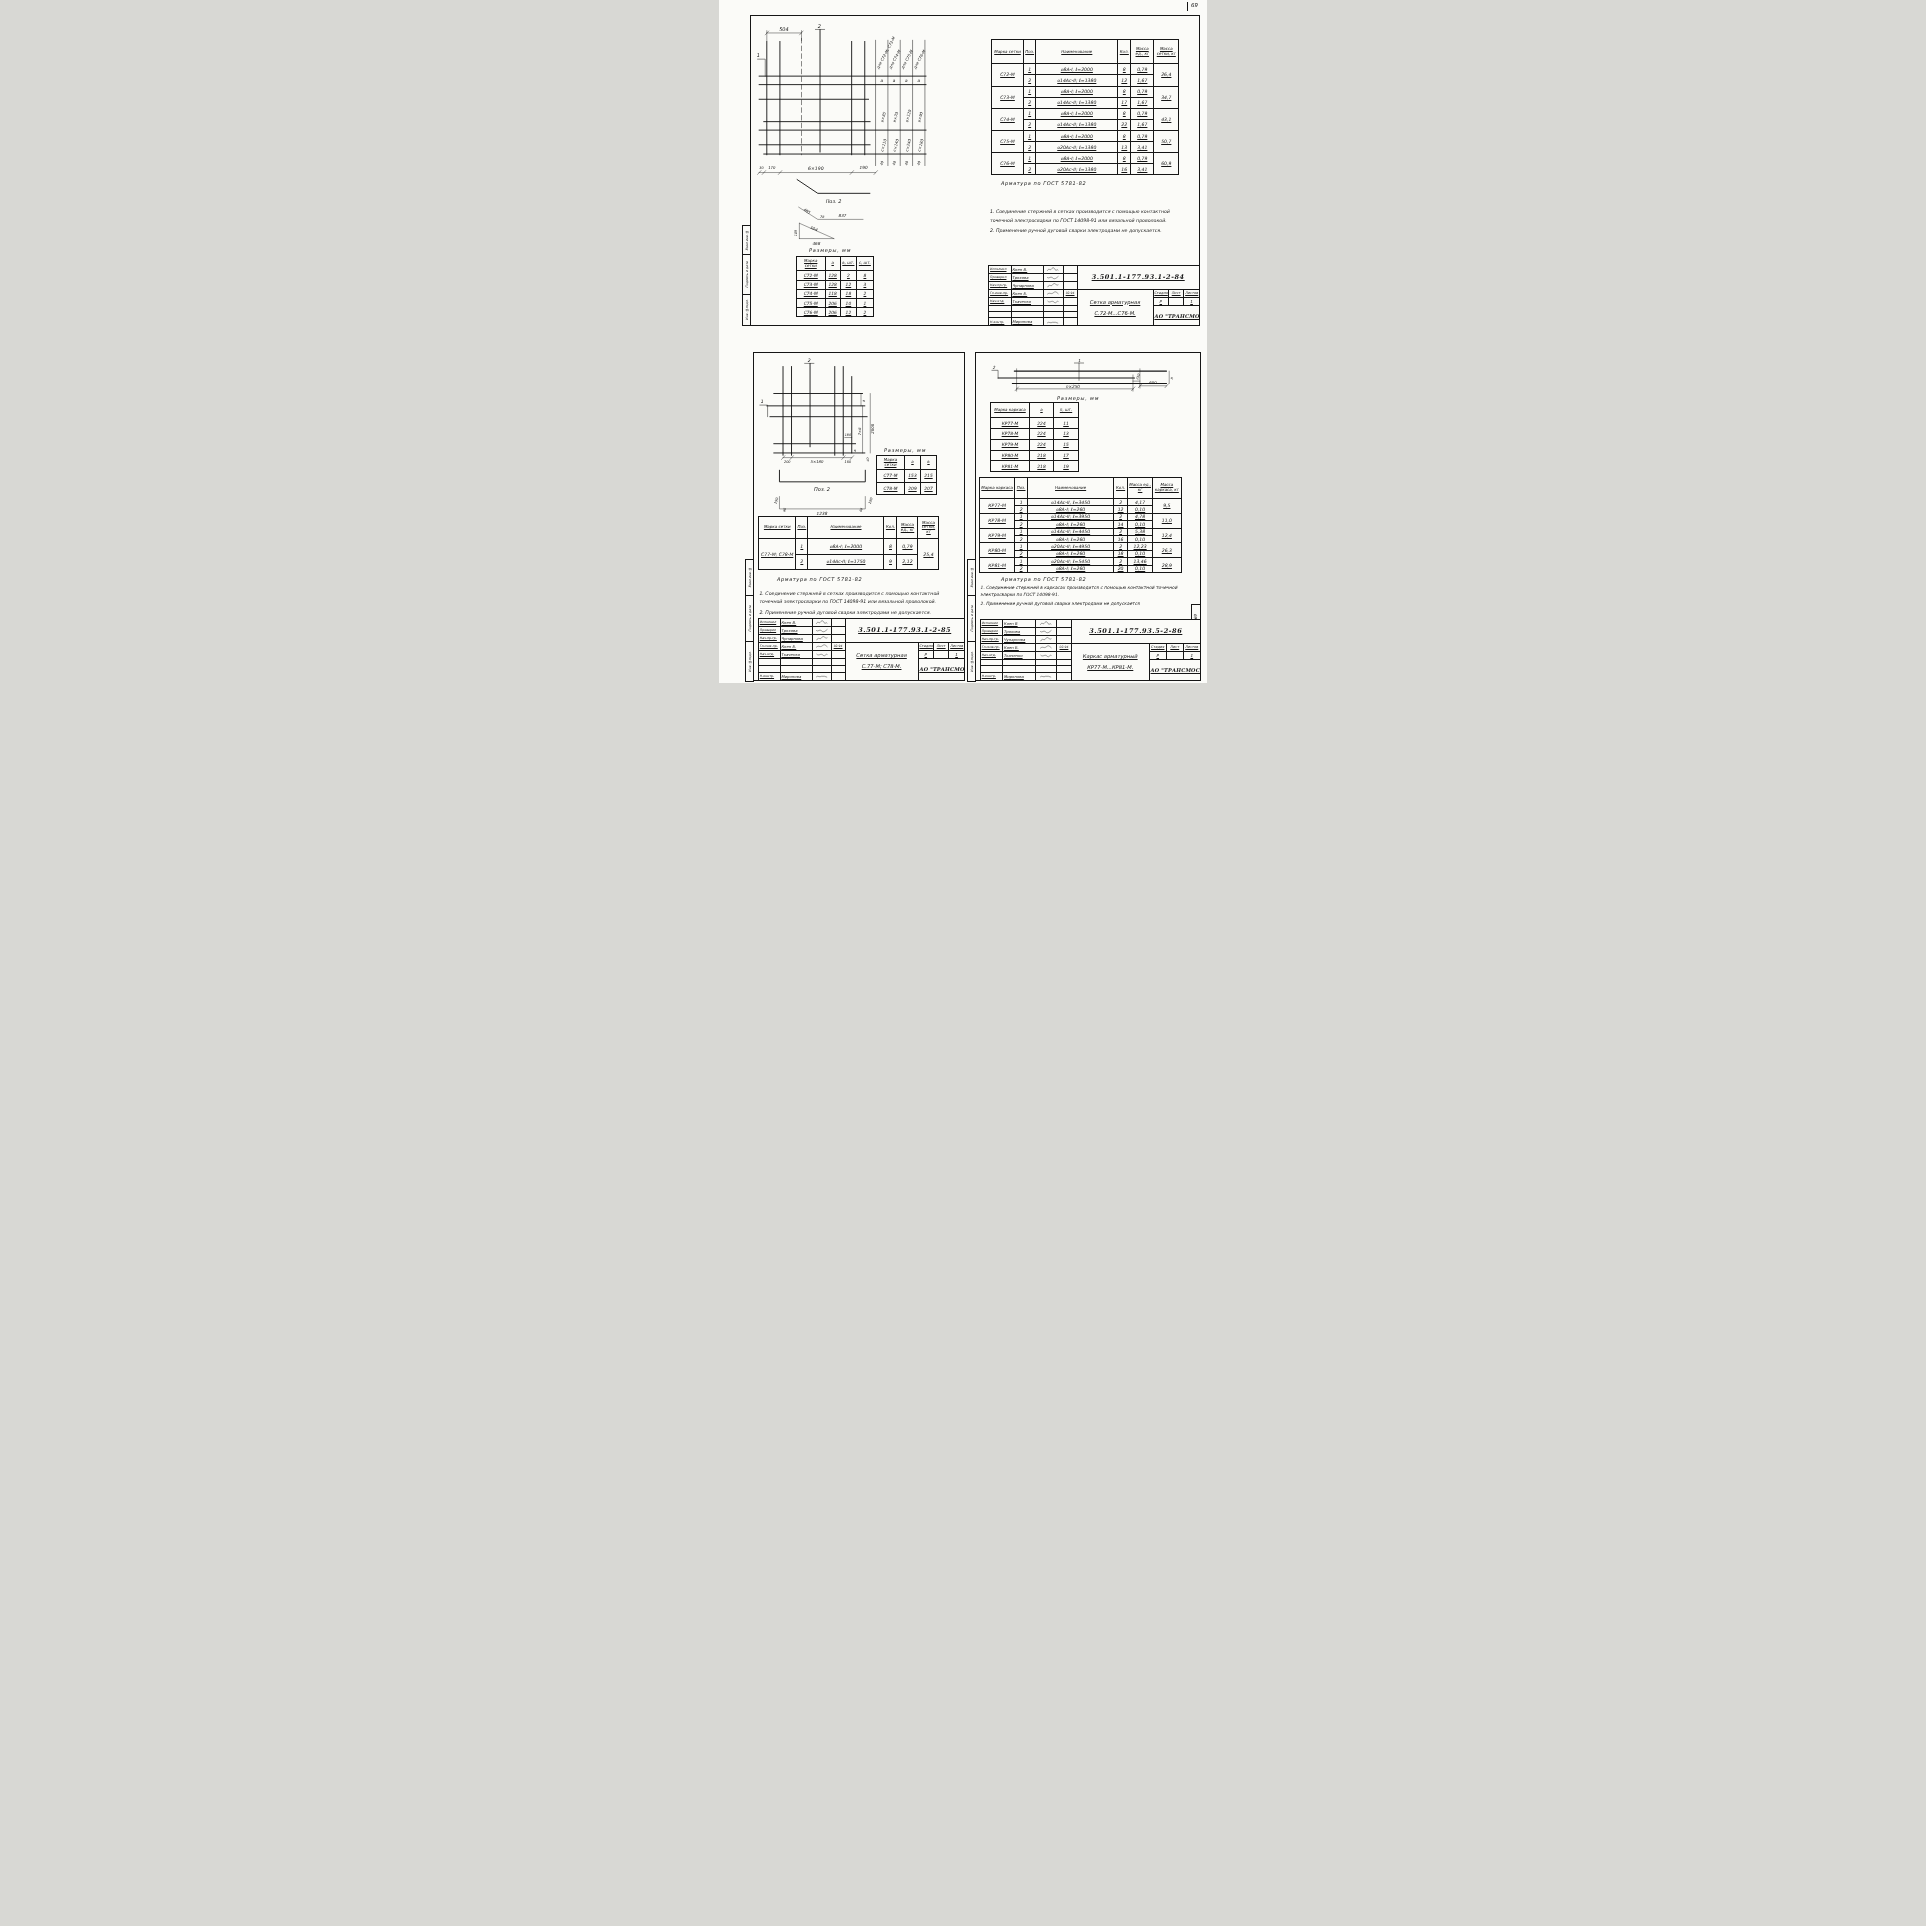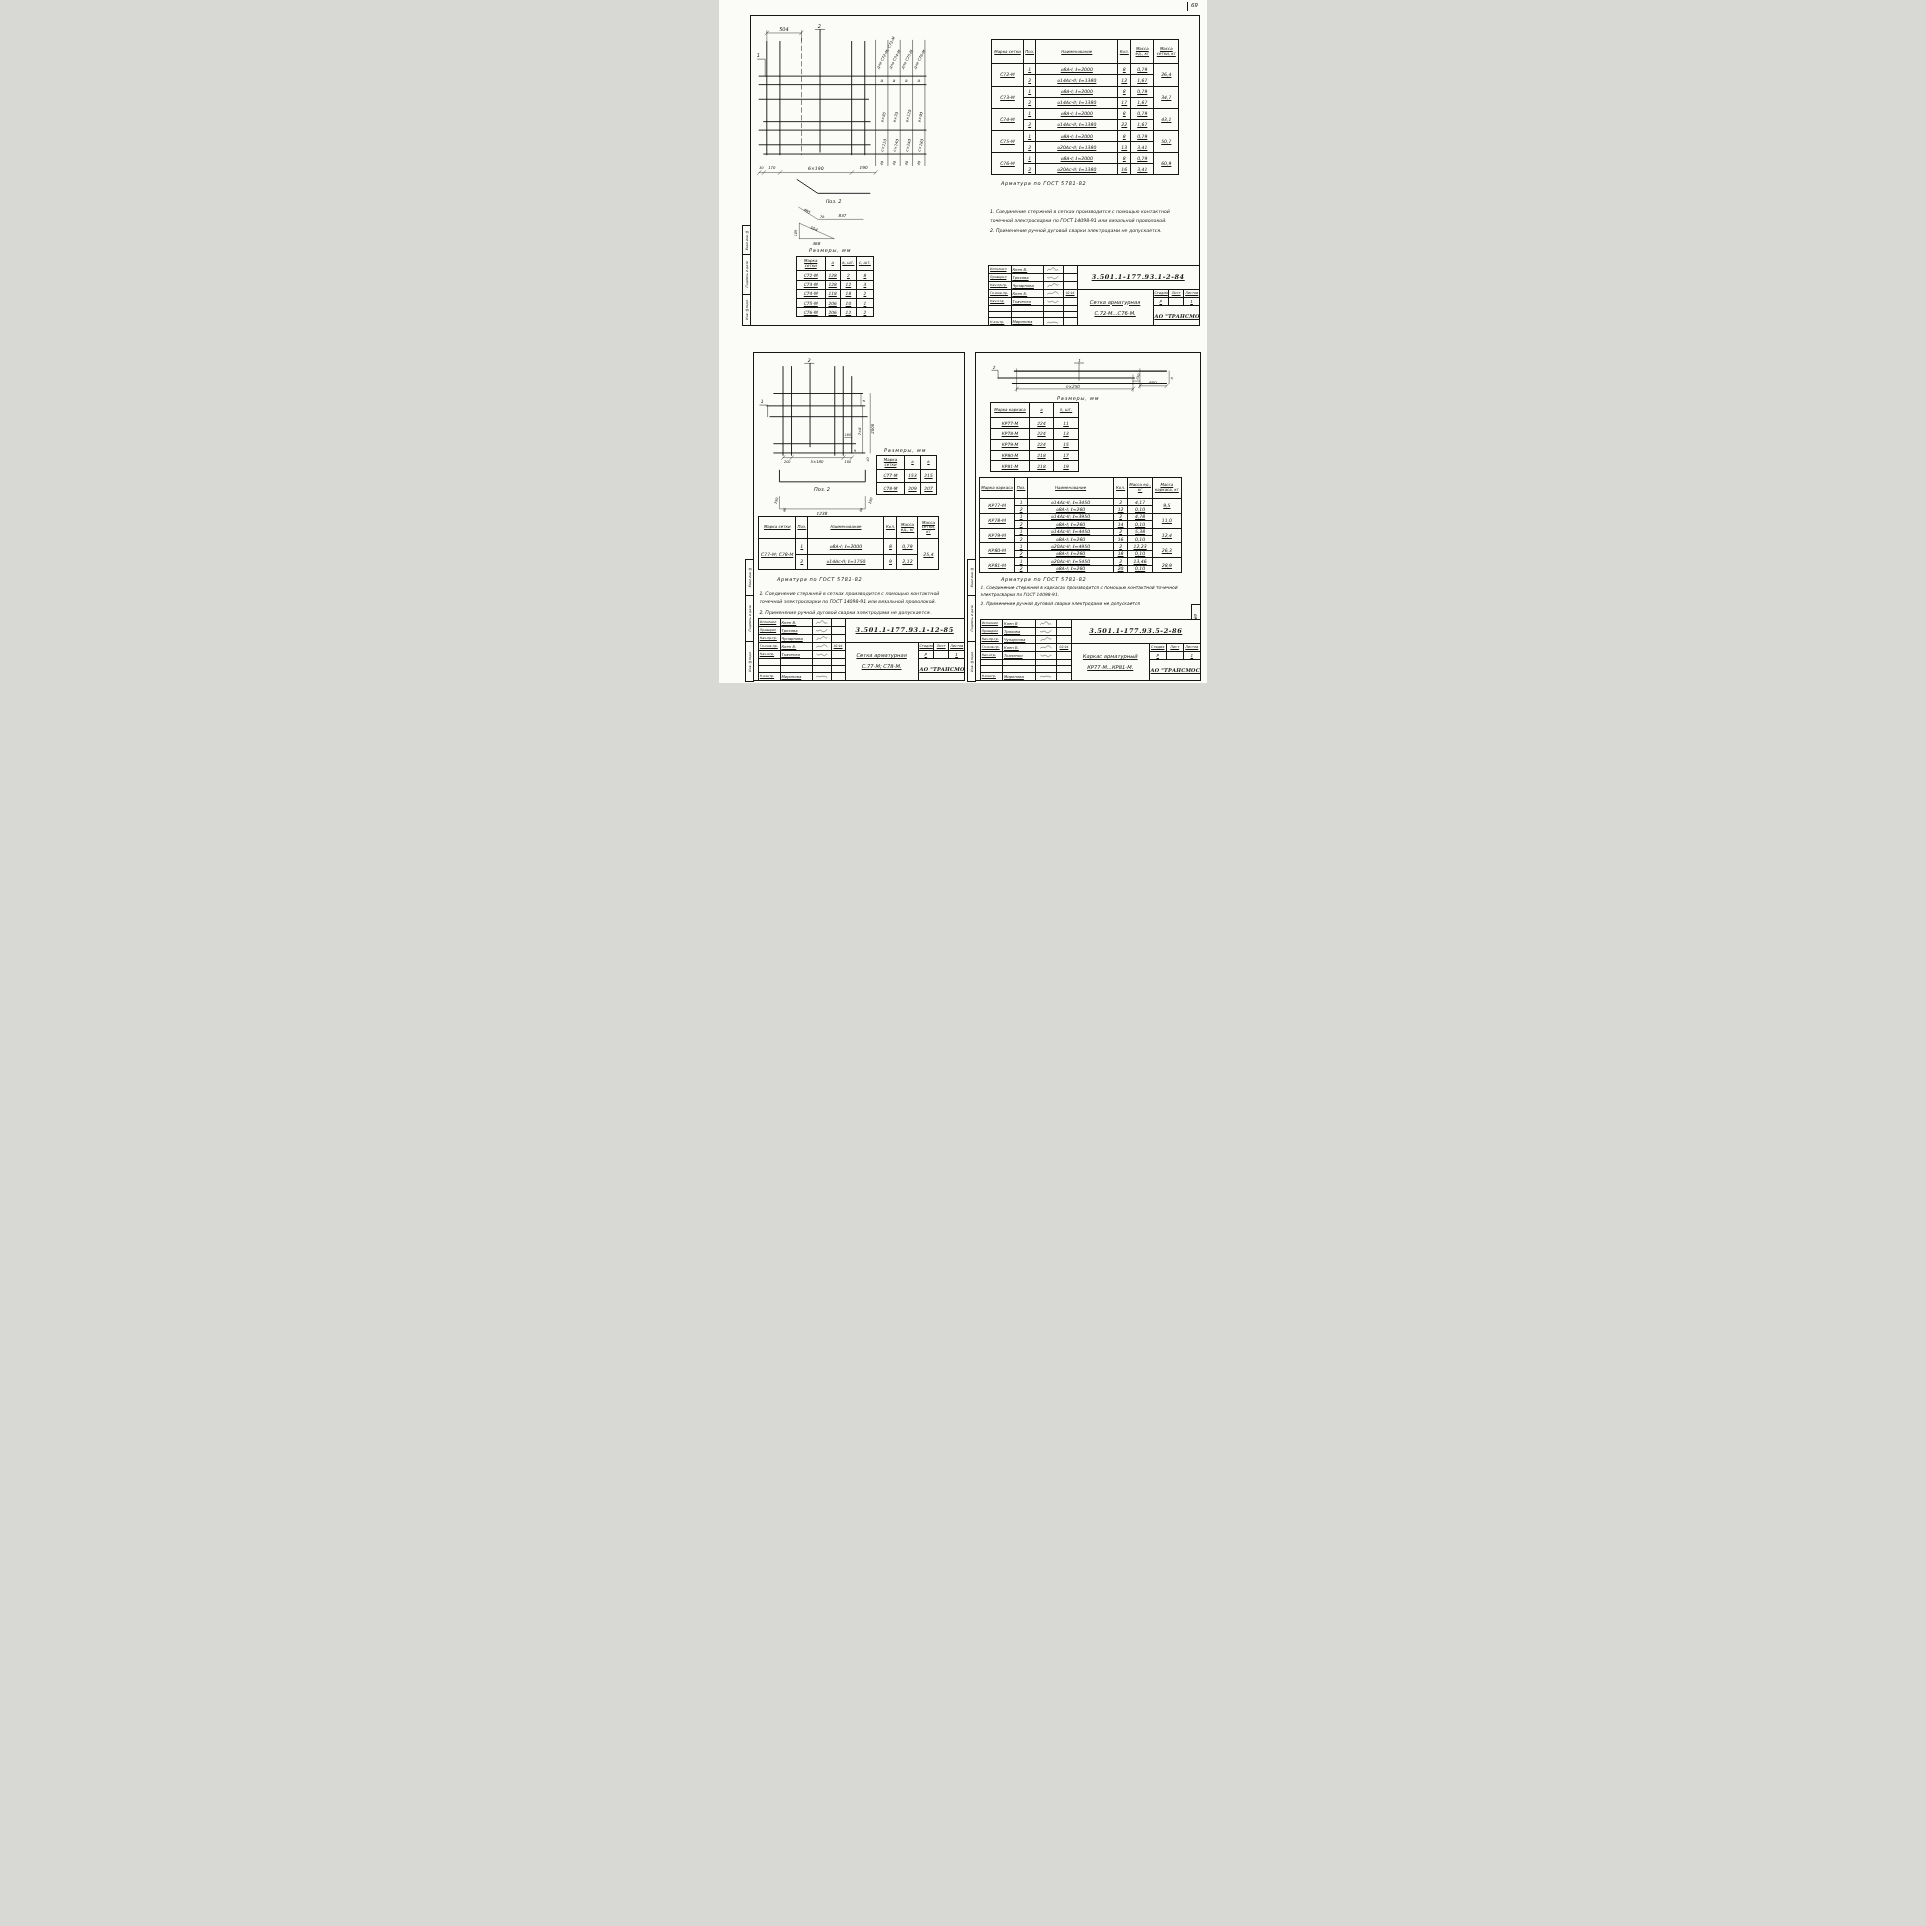--- a/index.html
+++ b/index.html
@@ -551,21 +551,21 @@
           <col style="width:15.4px">
         </colgroup>
       <tbody>
           <tr style="height:7.3px">
         <td class="role">Исполнил</td>
             <td class="nm2">Коен В.</td>
         <td class="sig"><svg style="position:static" width="11.6" height="4.6" viewBox="0 0 30 12">
                 <path class="dim" d="M1,9 C5,1 8,11 12,5 S18,2 21,7 27,4 29,8"></path>
               </svg></td>
         <td class="dt"></td>
-        <td class="doc" colspan="4" rowspan="3">3.501.1-177.93.1-12-85</td>
+        <td class="doc" colspan="4" rowspan="3">3.501.1-177.93.1-2-85</td>
       </tr>
       <tr style="height:7.3px">
         <td class="role">Проверил</td>
             <td class="nm2">Трохова</td>
         <td class="sig"><svg style="position:static" width="11.6" height="4.6" viewBox="0 0 30 12">
                 <path class="dim" d="M1,7 C6,11 9,2 14,7 S22,10 29,4"></path>
               </svg></td>
         <td class="dt"></td>
       </tr>
       <tr style="height:7px">

